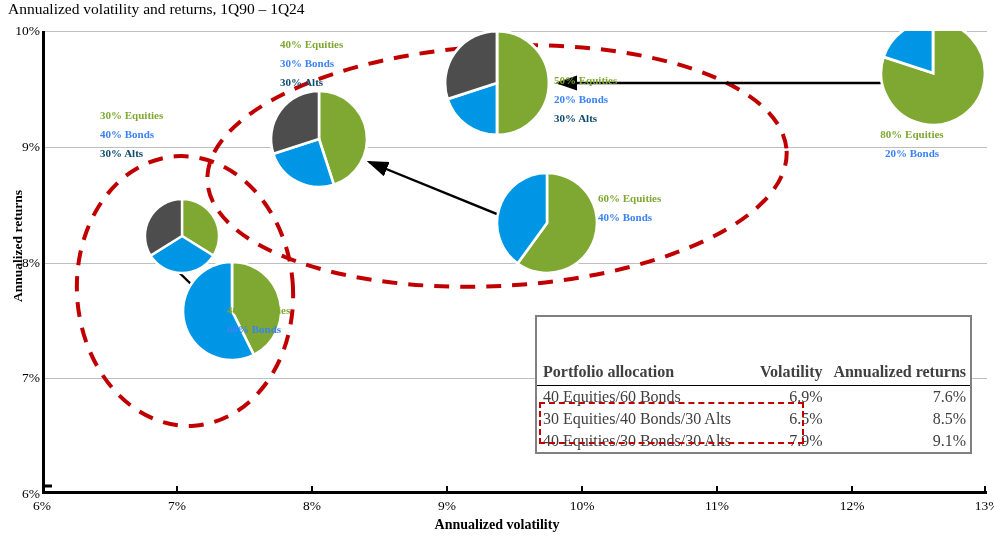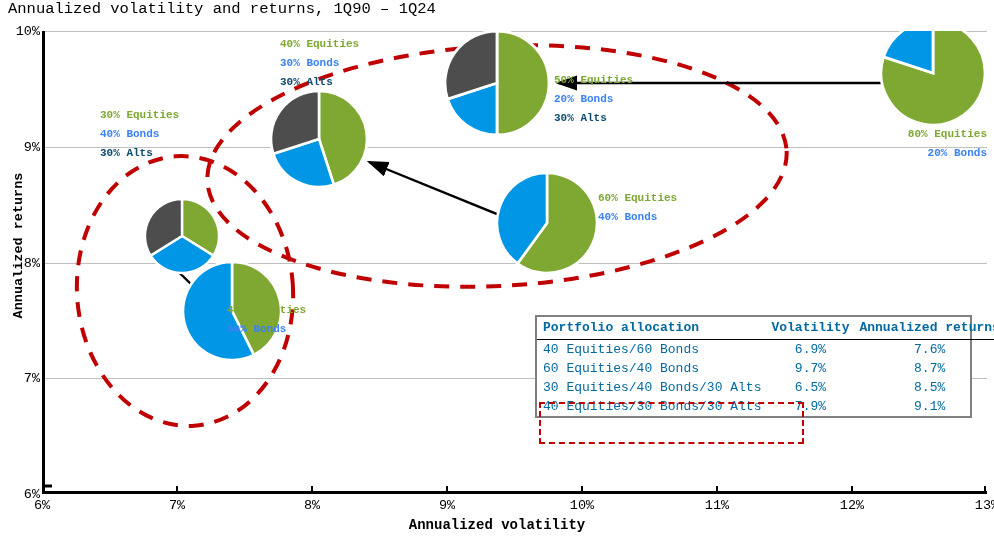--- a/index.html
+++ b/index.html
@@ -5,21 +5,21 @@
   html, body {
     margin: 0;
     padding: 0;
     background: #ffffff;
   }
   #stage {
     position: relative;
     width: 994px;
     height: 537px;
     background: #ffffff;
-    font-family: Liberation Mono, monospace;
+    font-family: Liberation Serif, serif;
     overflow: hidden;
   }
 
   
   #chart-title {
     position: absolute;
     left: 8px;
     top: 0px;
     font-size: 15.5px;
     color: #000000;
@@ -116,36 +116,37 @@
     left: 535px;
     top: 315px;
     width: 437px;
     border: 2px solid #808080;
     background: #ffffff;
     box-sizing: border-box;
   }
   #data-table table {
     border-collapse: collapse;
     width: 100%;
-    font-size: 13px;
-    color: #0369a1;
+    font-size: 16px;
+    color: #404040;
+    margin-top: 43px;
   }
   #data-table th {
     font-weight: bold;
     text-align: left;
     padding: 3px 4px 4px 6px;
     border-bottom: 1.5px solid #000;
     white-space: nowrap;
   }
   #data-table td {
     padding: 2px 4px 2px 6px;
     white-space: nowrap;
   }
   #data-table th.num, #data-table td.num {
-    text-align: center;
+    text-align: right;
   }
   #data-table th.c1, #data-table td.c1 { width: 208px; }
   #data-table th.c2, #data-table td.c2 { width: 94px; }
   #data-table th.c3, #data-table td.c3 { width: 135px; }
 
   
   #table-highlight {
     position: absolute;
     left: 539px;
     top: 402px;
@@ -279,21 +280,21 @@
     <div class="callout" style="left:185px; top:270px;">
       <div class="eq">40% Equities</div>
       <div class="bd">60% Bonds</div>
     </div>
 
     <div class="callout" style="left:556px; top:158px;">
       <div class="eq">60% Equities</div>
       <div class="bd">40% Bonds</div>
     </div>
 
-    <div class="callout right-al" style="left:795px; top:94px; width:150px;">
+    <div class="callout right-al" style="left:795px; top:94px; width:150px;text-align:center;">
       <div class="eq">80% Equities</div>
       <div class="bd">20% Bonds</div>
     </div>
   </div>
 
   <div id="data-table">
     <table>
       <thead>
         <tr>
           <th class="c1">Portfolio allocation</th>
@@ -301,25 +302,20 @@
           <th class="c3 num">Annualized returns</th>
         </tr>
       </thead>
       <tbody>
         <tr>
           <td class="c1">40 Equities/60 Bonds</td>
           <td class="c2 num">6.9%</td>
           <td class="c3 num">7.6%</td>
         </tr>
         <tr>
-          <td class="c1">60 Equities/40 Bonds</td>
-          <td class="c2 num">9.7%</td>
-          <td class="c3 num">8.7%</td>
-        </tr>
-        <tr>
           <td class="c1">30 Equities/40 Bonds/30 Alts</td>
           <td class="c2 num">6.5%</td>
           <td class="c3 num">8.5%</td>
         </tr>
         <tr>
           <td class="c1">40 Equities/30 Bonds/30 Alts</td>
           <td class="c2 num">7.9%</td>
           <td class="c3 num">9.1%</td>
         </tr>
       </tbody>

